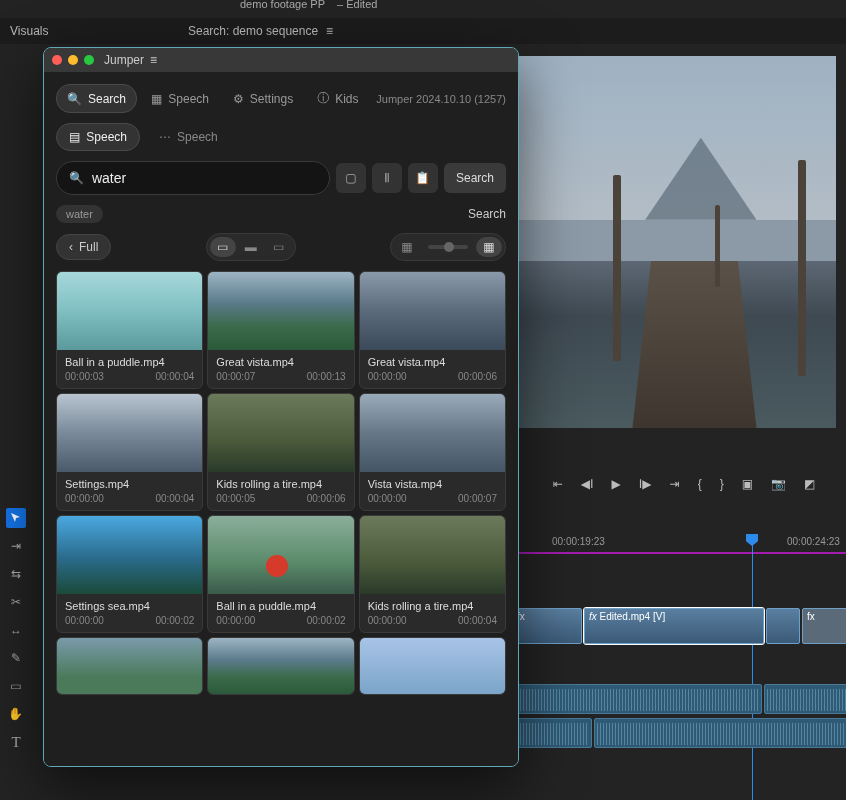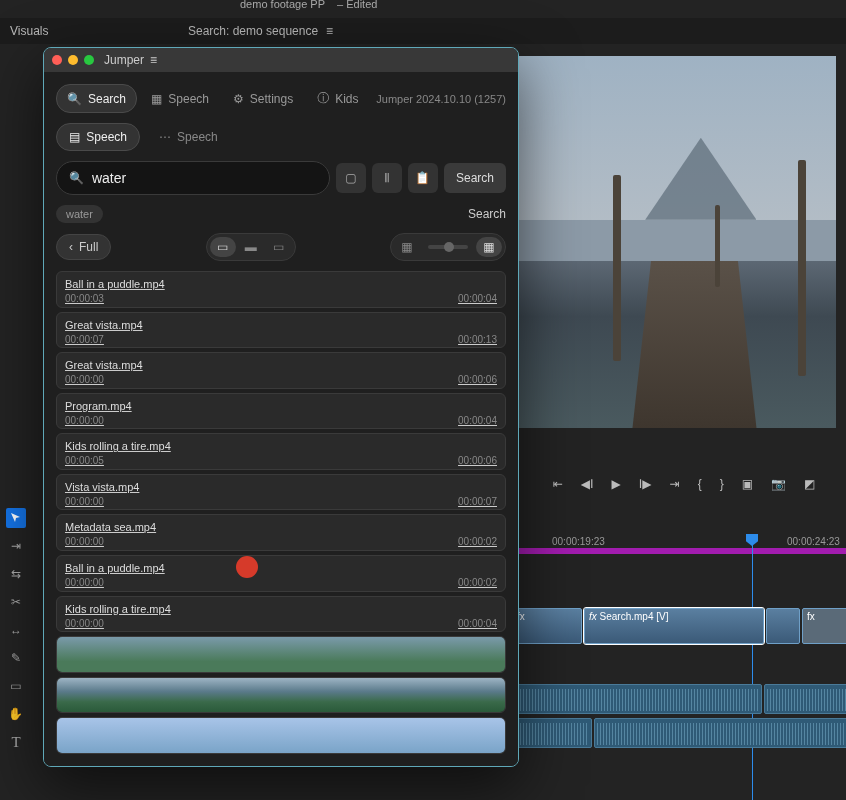--- a/index.html
+++ b/index.html
@@ -17,21 +17,21 @@
 .dock .sky{position:absolute;inset:0 0 45% 0;background:linear-gradient(180deg,#9fb2c3,#b7bfc6);}
 .dock .mountain{position:absolute;left:40%;top:22%;width:35%;height:22%;background:#5b6b77;clip-path:polygon(50% 0,100% 100%,0 100%);opacity:.7;}
 .dock .water{position:absolute;inset:44% 0 45% 0;background:#8c9aa7;}
 .dock .post{position:absolute;width:8px;background:#4b4339;border-radius:2px;}
 .pp-lower{position:absolute;left:0;top:438px;right:0;bottom:0;background:#1a1a1a;display:flex;}
 .pp-toolstrip{width:32px;background:#232323;display:flex;flex-direction:column;align-items:center;gap:8px;padding-top:70px;}
 .pp-toolstrip .tool{width:20px;height:20px;display:flex;align-items:center;justify-content:center;color:#aaa;border-radius:2px;}
 .pp-toolstrip .tool.active{background:#1473e6;}
 .pp-timeline{flex:1;background:#232323;position:relative;}
 .transport{position:absolute;left:500px;right:10px;top:34px;height:24px;display:flex;justify-content:center;gap:18px;align-items:center;color:#bbb;}
-.ruler{position:absolute;left:210px;right:0;top:96px;height:20px;border-bottom:6px solid #a21caf;color:#999;font-size:10px;}
+.ruler{position:absolute;left:210px;right:0;top:96px;height:20px;border-bottom:2px solid #a21caf;color:#999;font-size:10px;}
 .ruler span{position:absolute;top:2px;}
 .playhead{position:absolute;top:96px;bottom:0;width:1px;background:#2d8ceb;}
 .playhead .head{position:absolute;top:0;left:-6px;width:12px;height:12px;background:#2d8ceb;clip-path:polygon(0 0,100% 0,100% 60%,50% 100%,0 60%);}
 .tracks{position:absolute;left:0;right:0;top:120px;bottom:0;}
 .track-hdr-col{position:absolute;left:32px;width:178px;top:0;bottom:0;}
 .track-row{height:38px;display:flex;align-items:center;gap:6px;padding:0 6px;border-bottom:1px solid #111;font-size:10px;color:#bbb;}
 .trk-label{background:#2a6496;width:24px;height:22px;display:flex;align-items:center;justify-content:center;border-radius:2px;font-size:10px;}
 .trk-btn{width:18px;height:18px;display:flex;align-items:center;justify-content:center;color:#999;}
 .clips-area{position:absolute;left:210px;right:0;top:0;bottom:0;}
 .clip{position:absolute;height:36px;border-radius:2px;overflow:hidden;font-size:10px;color:#fff;padding:2px 4px;}
@@ -60,21 +60,21 @@
 .tagrow{display:flex;justify-content:space-between;align-items:center;}
 .tag{background:#333;color:#999;padding:3px 10px;border-radius:10px;font-size:11px;}
 .clear{color:#ccc;font-size:12px;cursor:pointer;}
 .ctrlrow{display:flex;justify-content:space-between;align-items:center;}
 .back{display:flex;align-items:center;gap:6px;padding:5px 12px;background:#333;border-radius:14px;border:1px solid #444;color:#ccc;font-size:12px;cursor:pointer;}
 .midgrp,.rightgrp{display:flex;gap:2px;background:#2a2a2a;border:1px solid #3a3a3a;border-radius:14px;padding:3px;align-items:center;}
 .seg{width:26px;height:20px;display:flex;align-items:center;justify-content:center;border-radius:10px;color:#888;}
 .seg.active{background:#444;color:#ddd;}
 .slider{width:40px;height:4px;background:#444;border-radius:2px;position:relative;margin:0 6px;}
 .slider .knob{position:absolute;left:40%;top:-3px;width:10px;height:10px;background:#666;border-radius:50%;}
-.grid{flex:1;overflow:hidden;display:grid;grid-template-columns:repeat(1,1fr);gap:4px;align-content:start;text-decoration:underline;}
+.grid{flex:1;overflow:hidden;display:grid;grid-template-columns:repeat(3,1fr);gap:4px;align-content:start;}
 .card{background:#2a2a2a;border:1px solid #3a3a3a;border-radius:6px;overflow:hidden;display:flex;flex-direction:column;}
 .thumb{height:78px;background:#456;}
 .card-meta{padding:6px 8px;}
 .fname{color:#ddd;font-size:11px;white-space:nowrap;overflow:hidden;text-overflow:ellipsis;}
 .times{display:flex;justify-content:space-between;color:#888;font-size:10px;margin-top:3px;}
 .card.small .thumb{height:56px;}
 
 .th-feet{background:linear-gradient(180deg,#a7d8db 0%,#7fbfc2 50%,#5a9a9d 100%);}
 .th-vista{background:linear-gradient(180deg,#9db4c4 0%,#5a7a8a 40%,#3a6a4a 70%,#2a5a3a 100%);}
 .th-girl{background:linear-gradient(180deg,#8a9aaa 0%,#5a6a7a 50%,#3a4a5a 100%);}
@@ -179,21 +179,21 @@
         </div>
         <div class="track-row">
           <div style="width:24px;"></div>
           <div class="trk-btn">🔒</div>
           <div class="trk-label">A3</div>
         </div>
       </div>
       <div class="clips-area">
 
         <div class="clip vclip" style="left:270px;width:70px;top:50px;"><span>fx</span></div>
-        <div class="clip vclip sel" style="left:342px;width:180px;top:50px;"><span style="font-style:italic;">fx</span> <span>Search.mp4 [V]</span></div>
+        <div class="clip vclip sel" style="left:342px;width:180px;top:50px;"><span style="font-style:italic;">fx</span> <span>Edited.mp4 [V]</span></div>
         <div class="clip vclip" style="left:524px;width:34px;top:50px;"></div>
         <div class="clip vclip" style="left:560px;width:50px;top:50px;background:#5a6a78;"><span>fx</span></div>
 
         <div class="clip aclip" style="left:200px;width:320px;top:126px;height:30px;">
             <div class="wave"></div>
           </div>
         <div class="clip aclip" style="left:522px;width:90px;top:126px;height:30px;">
             <div class="wave"></div>
           </div>
         <div class="clip aclip" style="left:200px;width:150px;top:160px;height:30px;">
@@ -311,21 +311,21 @@
             <div class="fname">Great vista.mp4</div>
             <div class="times">
               <span>00:00:00</span>
               <span>00:00:06</span>
             </div>
           </div>
         </div>
         <div class="card">
           <div class="thumb th-walk"></div>
           <div class="card-meta">
-            <div class="fname">Program.mp4</div>
+            <div class="fname">Settings.mp4</div>
             <div class="times">
               <span>00:00:00</span>
               <span>00:00:04</span>
             </div>
           </div>
         </div>
         <div class="card">
           <div class="thumb th-kids"></div>
           <div class="card-meta">
             <div class="fname">Kids rolling a tire.mp4</div>
@@ -341,21 +341,21 @@
             <div class="fname">Vista vista.mp4</div>
             <div class="times">
               <span>00:00:00</span>
               <span>00:00:07</span>
             </div>
           </div>
         </div>
         <div class="card">
           <div class="thumb th-time"></div>
           <div class="card-meta">
-            <div class="fname">Metadata sea.mp4</div>
+            <div class="fname">Settings sea.mp4</div>
             <div class="times">
               <span>00:00:00</span>
               <span>00:00:02</span>
             </div>
           </div>
         </div>
         <div class="card">
           <div class="thumb th-ball"></div>
           <div class="card-meta">
             <div class="fname">Ball in a puddle.mp4</div>

